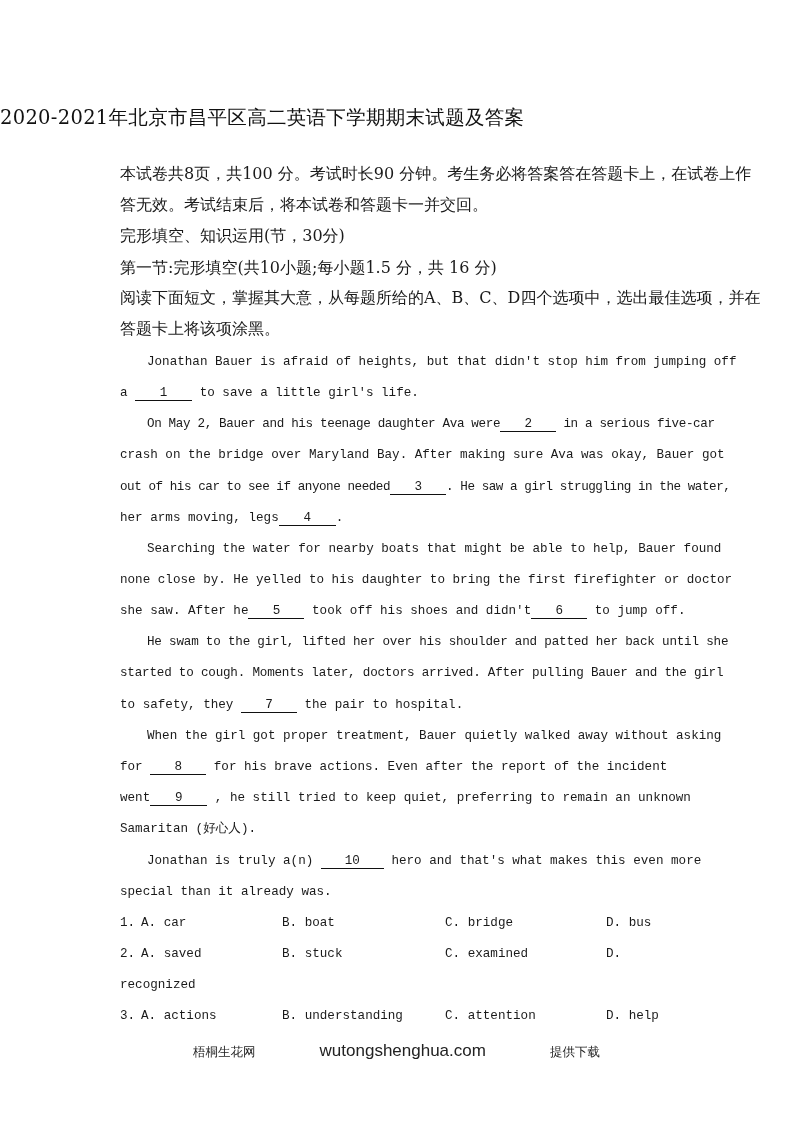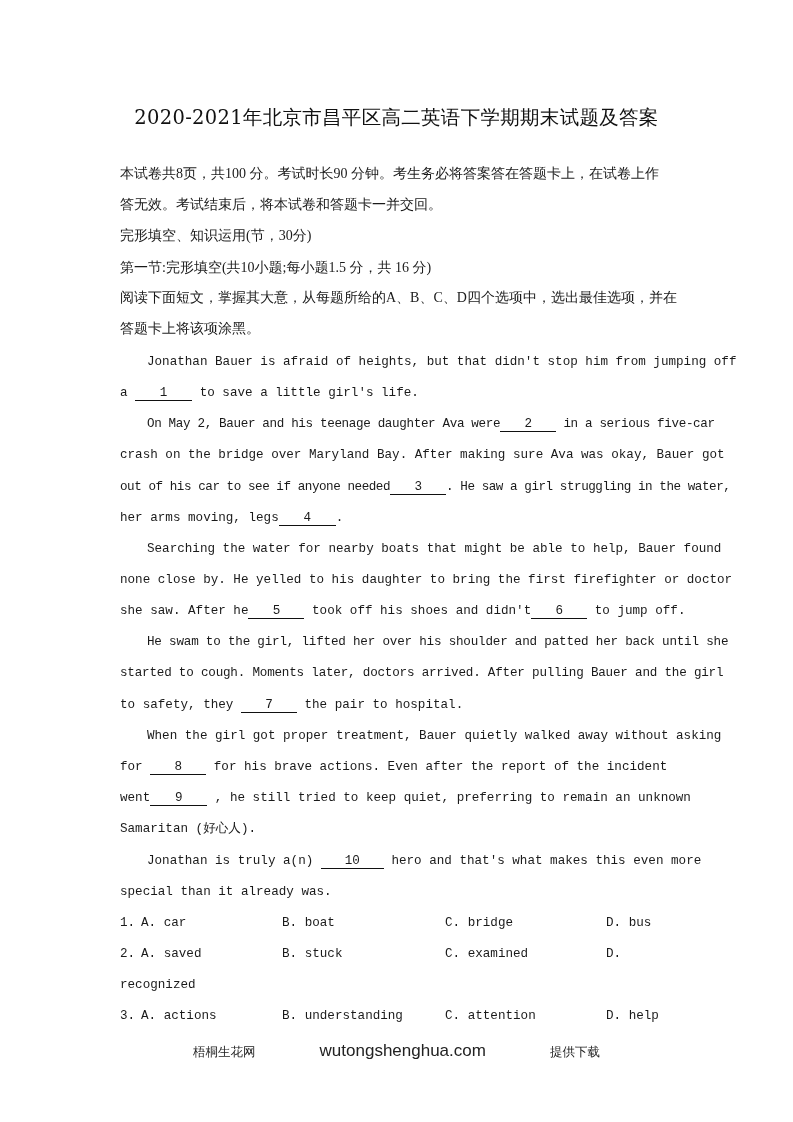--- a/index.html
+++ b/index.html
@@ -1,21 +1,21 @@
 <!DOCTYPE html>
 <html><head>
 <meta charset="utf-8">
 <style>
   html, body { margin: 0; padding: 0; background: #ffffff; }
   body { width: 793px; height: 1122px; position: relative; overflow: hidden;
          font-family: "DejaVu Serif", "Liberation Serif", serif; color: #111; }
-  .title { position: absolute; left: 0; width: 793px; top: 104px; text-align: center;
+  .title { position: absolute; left: 0; width: 793px; top: 104px; text-align: left;
            font-size: 19.5px; letter-spacing: 0.3px; color: #111; }
-  .line { position: absolute; left: 120px; width: 555px; font-size: 14px;
-          white-space: nowrap; color: #1a1a1a; line-height: 16px; font-family: Liberation Serif, serif; }
+  .line { position: absolute; left: 120px; width: 555px; font-size: 16px;
+          white-space: nowrap; color: #1a1a1a; line-height: 16px; }
   .mono { font-family: "Liberation Mono", "DejaVu Sans Mono", monospace; font-size: 12.6px; }
   .blank { display: inline-block; border-bottom: 1px solid #111; text-align: center;
            line-height: 13px; }
   .opt { position: absolute; font-family: "Liberation Mono", "DejaVu Sans Mono", monospace;
          font-size: 12.6px; color: #1a1a1a; white-space: nowrap; }
   .footer { position: absolute; top: 1041px; left: 0; width: 793px; text-align: center;
             font-size: 12.5px; color: #222; }
   .footer span { margin: 0 30px; }
   .footer .url { font-family: "Liberation Sans", "DejaVu Sans", sans-serif; font-size: 17px; }
 </style>

